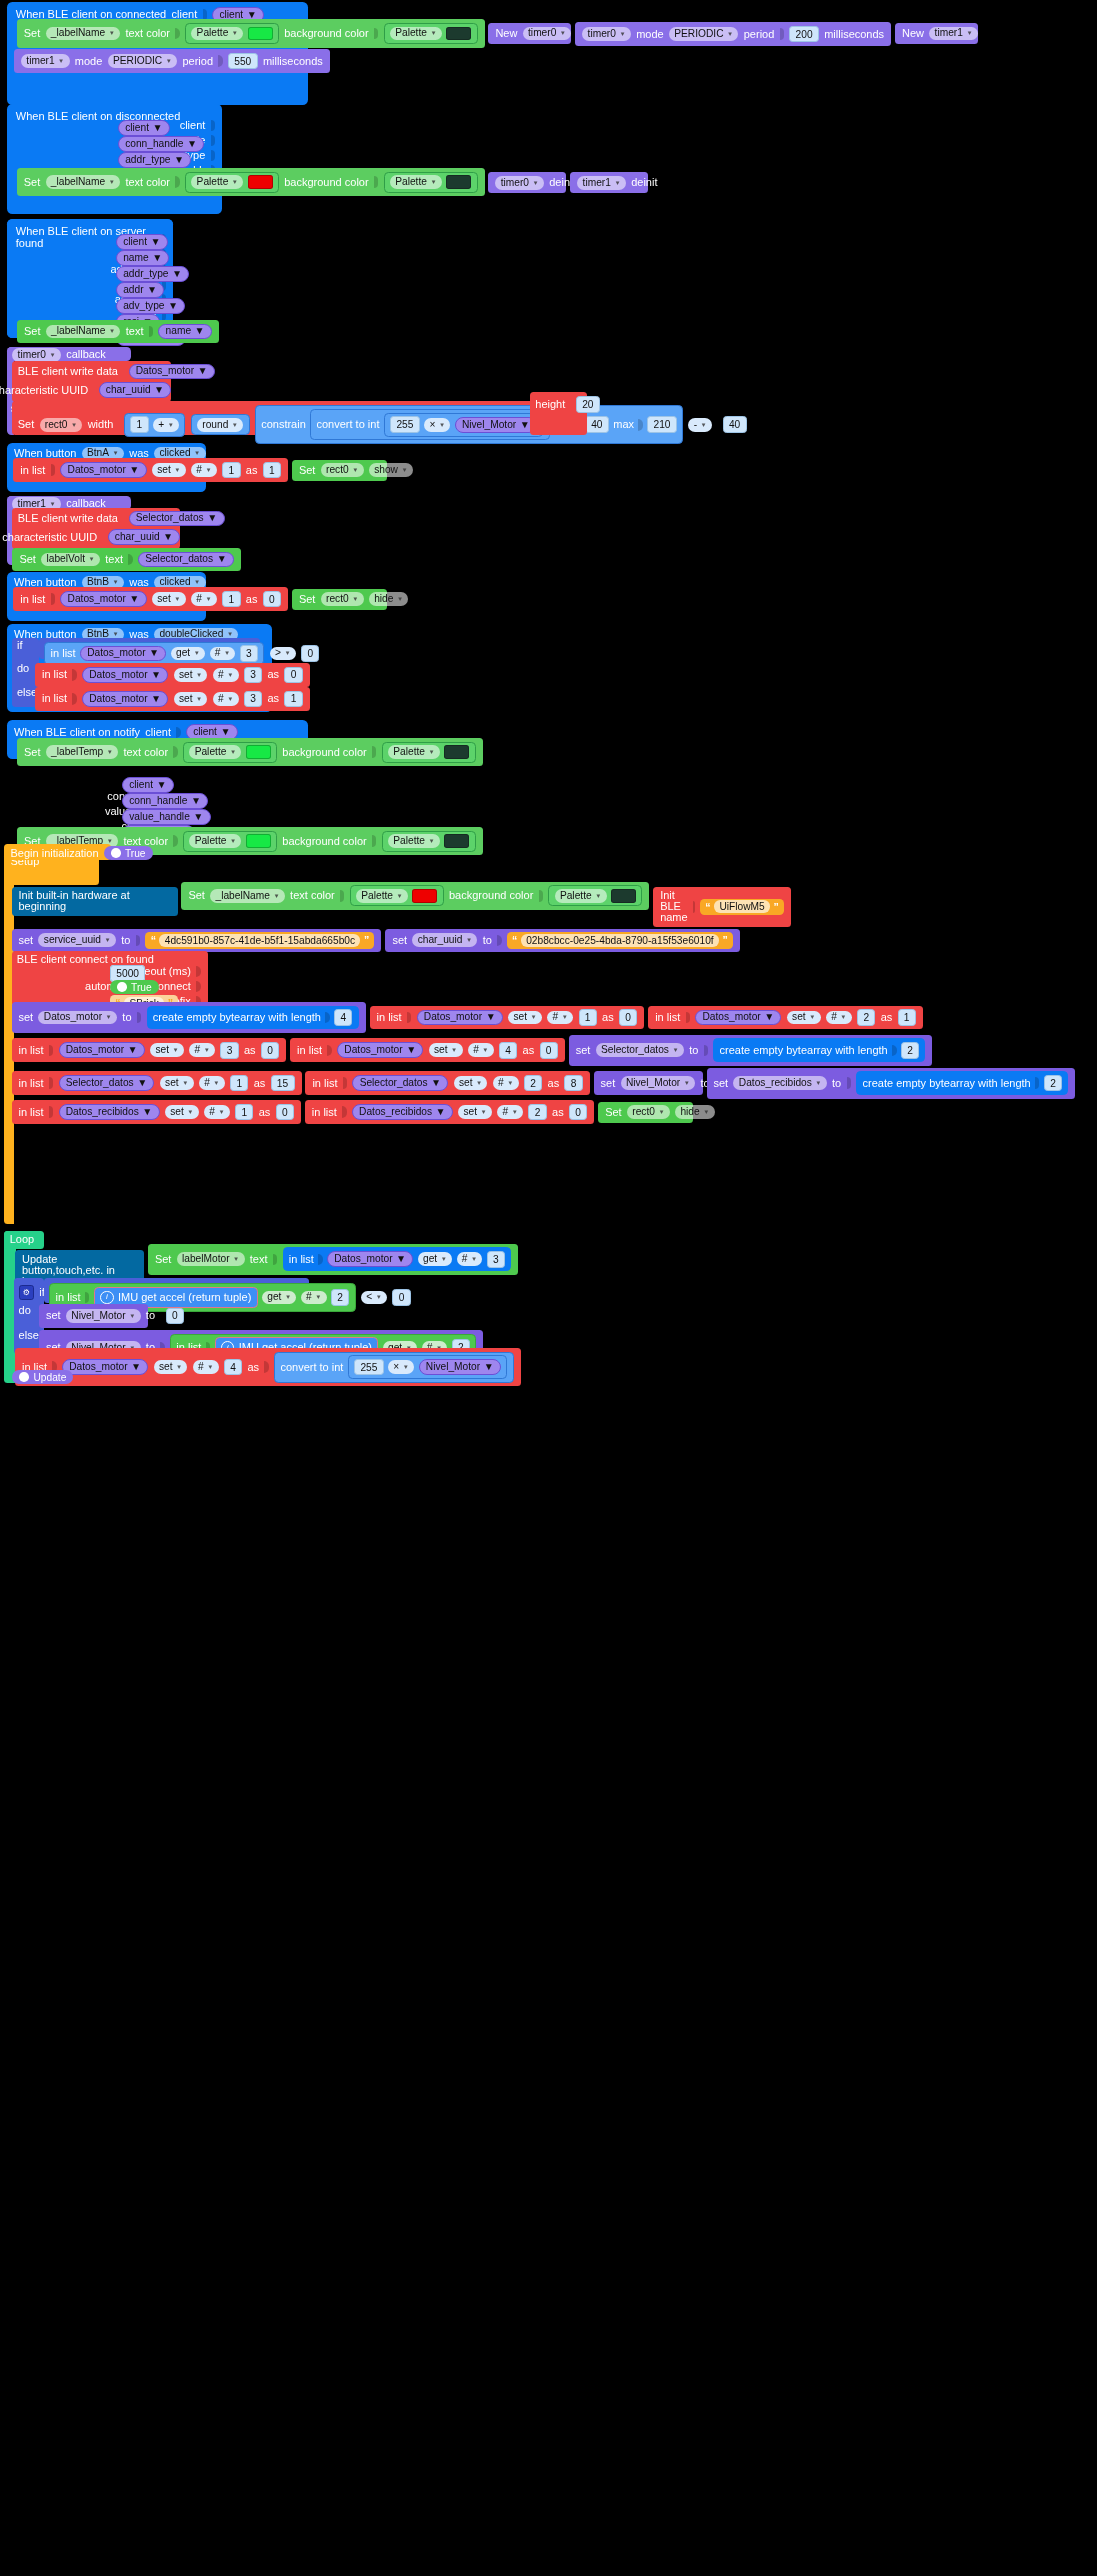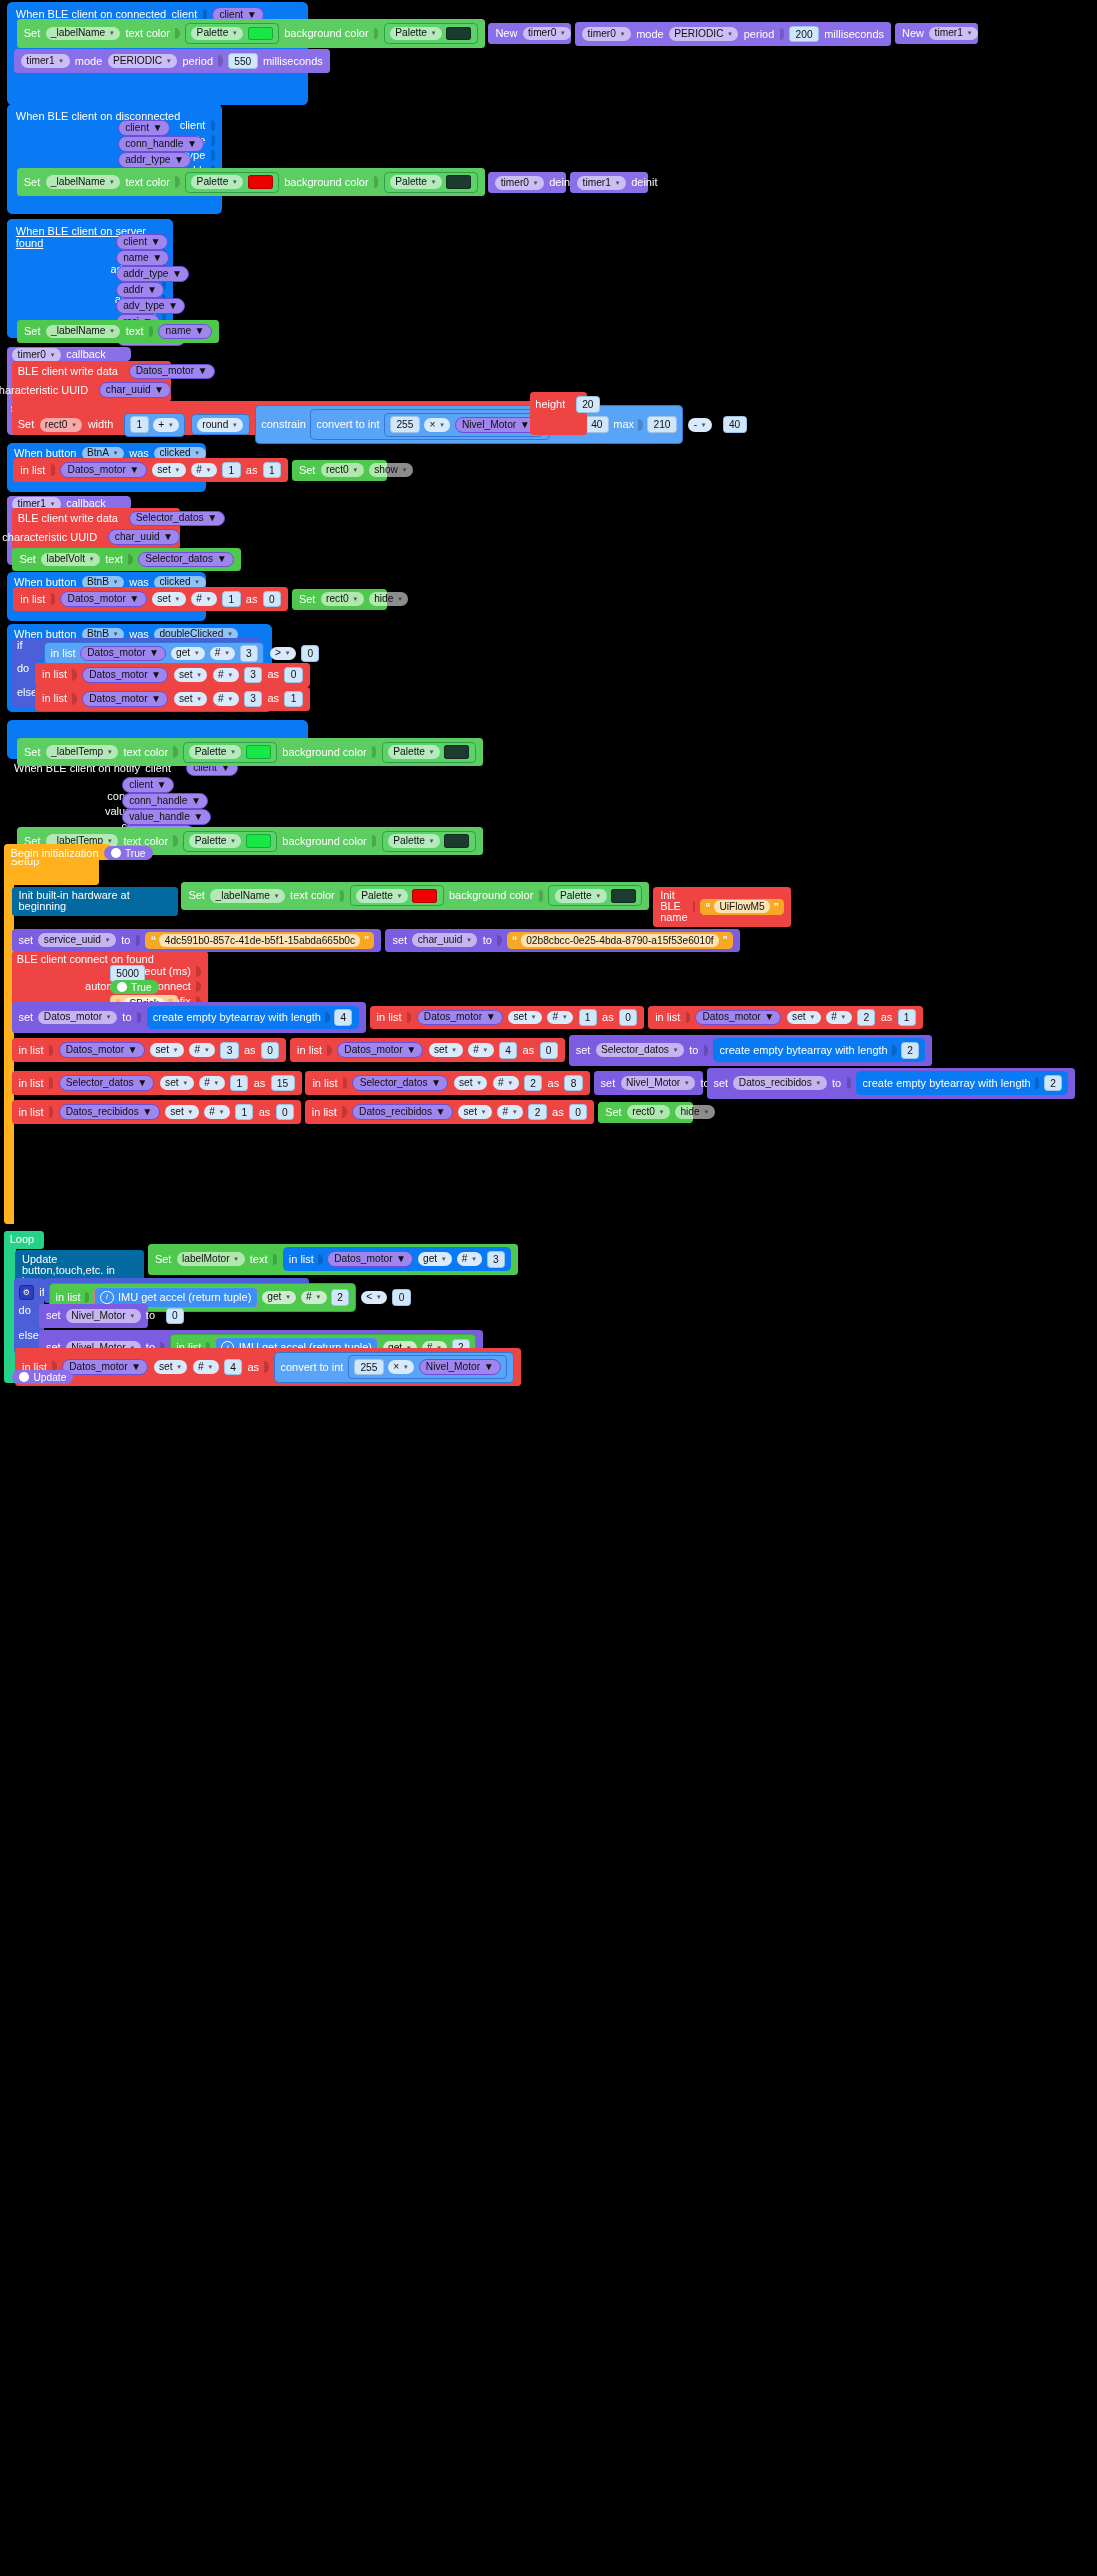--- a/index.html
+++ b/index.html
@@ -218,21 +218,21 @@
     <div class="stmt c-purple" style="margin-top:1.8px;width:64px;">
       <span class="fld">
           <span>timer1</span>
           <span class="car">▼</span>
         </span>
       <span class="lbl">deinit</span>
     </div>
   </div>
 
   <div class="abs evt" style="left:7px;top:219px;width:166px;height:119px;"></div>
-  <div class="abs evt" style="left:7px;top:219px;width:166px;height:119px;border-radius:5.3px;text-decoration:underline;">
+  <div class="abs evt" style="left:7px;top:219px;width:166px;height:119px;border-radius:5.3px;">
     <div class="evt-title">When BLE client on server found</div>
   </div>
   <div class="abs" style="left:7px;top:232px;width:166px;">
     <div class="argrow" style="padding-right:7px;">
         <span class="lbl">client</span>
         <span class="plug"></span>
       </div>
     <div class="argrow" style="padding-right:7px;">
         <span class="lbl">name</span>
         <span class="plug"></span>
@@ -629,21 +629,21 @@
           <span>#</span>
           <span class="car">▼</span>
         </span>
       <span class="fld-num">3</span>
       <span class="lbl">as</span>
       <span class="fld-num">1</span>
     </div>
   </div>
 
   <div class="abs evt" style="left:7px;top:720px;width:301px;height:39px;">
-    <div class="row" style="padding:4.4px 0 0 7px;margin-top:36px;">
+    <div class="row" style="padding:4.4px 0 0 7px;">
       <span class="lbl">When BLE client on notify</span>
       <span class="lbl">client</span>
       <span class="plug"></span>
       <span class="var">
           <span>client</span>
           <span class="car">▼</span>
         </span>
     </div>
   </div>
   <div class="abs" style="left:17px;top:738px;">

